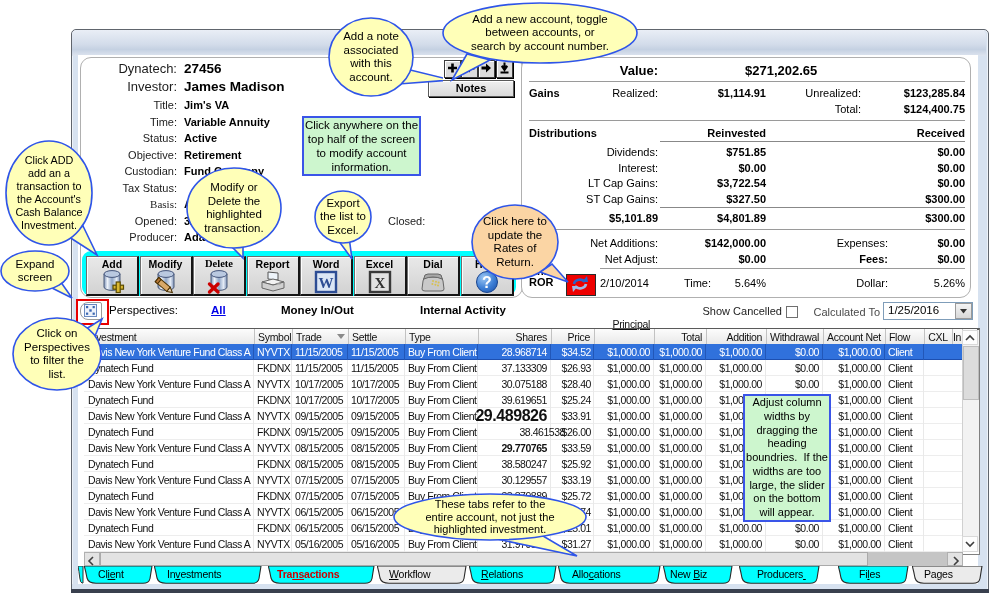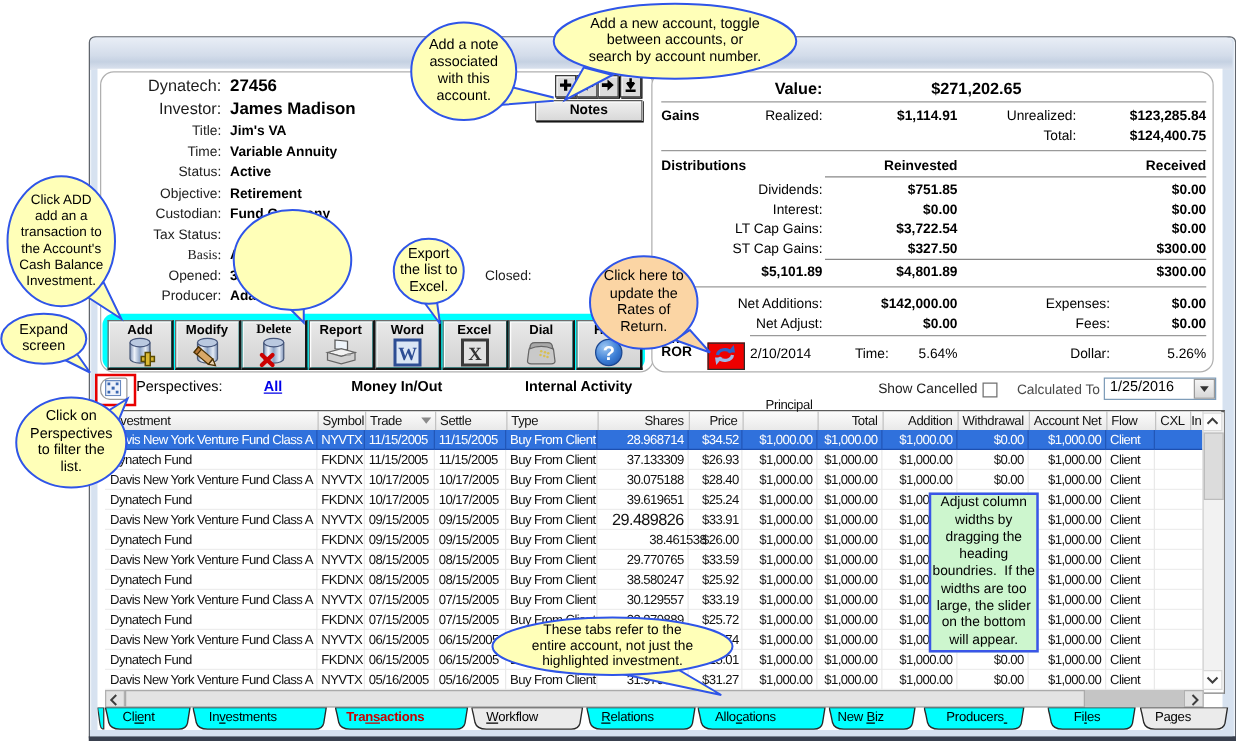--- a/index.html
+++ b/index.html
@@ -81,21 +81,21 @@
 <div class="ab" style="right:331px;top:212px;font-size:11px;font-weight:bold;color:#000;line-height:13px;white-space:nowrap;">$5,101.89</div>
 <div class="ab" style="right:223px;top:212px;font-size:11px;font-weight:bold;color:#000;line-height:13px;white-space:nowrap;">$4,801.89</div>
 <div class="ab" style="right:24px;top:212px;font-size:11px;font-weight:bold;color:#000;line-height:13px;white-space:nowrap;">$300.00</div>
 <div class="ab" style="left:529px;top:229px;width:436px;height:1px;background:#9a9a9a;"></div>
 <div class="ab" style="right:331px;top:237px;font-size:11px;font-weight:normal;color:#000;line-height:13px;white-space:nowrap;">Net Additions:</div>
 <div class="ab" style="right:223px;top:237px;font-size:11px;font-weight:bold;color:#000;line-height:13px;white-space:nowrap;">$142,000.00</div>
 <div class="ab" style="right:101px;top:237px;font-size:11px;font-weight:normal;color:#000;line-height:13px;white-space:nowrap;">Expenses:</div>
 <div class="ab" style="right:24px;top:237px;font-size:11px;font-weight:bold;color:#000;line-height:13px;white-space:nowrap;">$0.00</div>
 <div class="ab" style="right:331px;top:252.5px;font-size:11px;font-weight:normal;color:#000;line-height:13px;white-space:nowrap;">Net Adjust:</div>
 <div class="ab" style="right:223px;top:252.5px;font-size:11px;font-weight:bold;color:#000;line-height:13px;white-space:nowrap;">$0.00</div>
-<div class="ab" style="right:101px;top:252.5px;font-size:11px;font-weight:normal;color:#000;line-height:13px;white-space:nowrap;">Fees:</div>
+<div class="ab" style="right:101px;top:252.5px;font-size:11px;font-weight:bold;color:#000;line-height:13px;white-space:nowrap;">Fees:</div>
 <div class="ab" style="right:24px;top:252.5px;font-size:11px;font-weight:bold;color:#000;line-height:13px;white-space:nowrap;">$0.00</div>
 <div class="ab" style="left:600px;top:268px;width:365px;height:1px;background:#9a9a9a;"></div>
 <div class="ab" style="left:529px;top:265px;font-size:11px;font-weight:bold;color:#000;line-height:13px;white-space:nowrap;">Ann.</div>
 <div class="ab" style="left:529px;top:276px;font-size:11px;font-weight:bold;color:#000;line-height:13px;white-space:nowrap;">ROR</div>
 <div class="ab" style="left:566px;top:274px;width:28px;height:20px;background:#ee0000;border:1px solid #2a2a2a;">
 <svg width="26" height="18" viewBox="0 0 26 18" style="position:absolute;left:0;top:0;">
 <path d="M7 9 a6 5 0 0 1 11 -2" fill="none" stroke="#2b62c8" stroke-width="2.6"></path>
 <path d="M19 9 a6 5 0 0 1 -11 2" fill="none" stroke="#9db9e8" stroke-width="2.6"></path>
 <path d="M15 7 l6 0 -1 -6 z" fill="#2b62c8"></path>
 <path d="M11 11 l-6 0 1 6 z" fill="#9db9e8"></path>
@@ -254,21 +254,21 @@
 <div class="ab" style="left:296px;top:331px;font-size:10.5px;font-weight:normal;color:#111;line-height:12.5px;white-space:nowrap;letter-spacing:-0.3px;">Trade</div>
 <div class="ab" style="left:348px;top:329px;width:57px;height:15px;border-right:1px solid #c2c2c2;"></div>
 <div class="ab" style="left:352px;top:331px;font-size:10.5px;font-weight:normal;color:#111;line-height:12.5px;white-space:nowrap;letter-spacing:-0.3px;">Settle</div>
 <div class="ab" style="left:405px;top:329px;width:73px;height:15px;border-right:1px solid #c2c2c2;"></div>
 <div class="ab" style="left:409px;top:331px;font-size:10.5px;font-weight:normal;color:#111;line-height:12.5px;white-space:nowrap;letter-spacing:-0.3px;">Type</div>
 <div class="ab" style="left:478px;top:329px;width:73px;height:15px;border-right:1px solid #c2c2c2;"></div>
 <div class="ab" style="right:442px;top:331px;font-size:10.5px;font-weight:normal;color:#111;line-height:12.5px;white-space:nowrap;letter-spacing:-0.3px;">Shares</div>
 <div class="ab" style="left:551px;top:329px;width:43px;height:15px;border-right:1px solid #c2c2c2;"></div>
 <div class="ab" style="right:399px;top:331px;font-size:10.5px;font-weight:normal;color:#111;line-height:12.5px;white-space:nowrap;letter-spacing:-0.3px;">Price</div>
 <div class="ab" style="left:594px;top:329px;width:60px;height:15px;border-right:1px solid #c2c2c2;"></div>
-<div class="ab" style="right:339px;top:318px;font-size:10.5px;font-weight:normal;color:#111;line-height:12.5px;white-space:nowrap;letter-spacing:-0.3px;">Principal</div>
+<div class="ab" style="right:339px;top:318px;font-size:10.5px;font-weight:normal;color:#111;line-height:12.5px;white-space:nowrap;letter-spacing:-0.3px;text-decoration:underline;">Principal</div>
 <div class="ab" style="left:654px;top:329px;width:52px;height:15px;border-right:1px solid #c2c2c2;"></div>
 <div class="ab" style="right:287px;top:331px;font-size:10.5px;font-weight:normal;color:#111;line-height:12.5px;white-space:nowrap;letter-spacing:-0.3px;">Total</div>
 <div class="ab" style="left:706px;top:329px;width:60px;height:15px;border-right:1px solid #c2c2c2;"></div>
 <div class="ab" style="right:227px;top:331px;font-size:10.5px;font-weight:normal;color:#111;line-height:12.5px;white-space:nowrap;letter-spacing:-0.3px;">Addition</div>
 <div class="ab" style="left:766px;top:329px;width:57px;height:15px;border-right:1px solid #c2c2c2;"></div>
 <div class="ab" style="right:170px;top:331px;font-size:10.5px;font-weight:normal;color:#111;line-height:12.5px;white-space:nowrap;letter-spacing:-0.3px;">Withdrawal</div>
 <div class="ab" style="left:823px;top:329px;width:62px;height:15px;border-right:1px solid #c2c2c2;"></div>
 <div class="ab" style="right:108px;top:331px;font-size:10.5px;font-weight:normal;color:#111;line-height:12.5px;white-space:nowrap;letter-spacing:-0.3px;">Account Net</div>
 <div class="ab" style="left:885px;top:329px;width:39px;height:15px;border-right:1px solid #c2c2c2;"></div>
 <div class="ab" style="left:889px;top:331px;font-size:10.5px;font-weight:normal;color:#111;line-height:12.5px;white-space:nowrap;letter-spacing:-0.3px;">Flow</div>
@@ -399,21 +399,21 @@
 <div class="ab" style="left:705px;top:408px;width:1px;height:16px;background:#e9e9e9;"></div>
 <div class="ab" style="left:765px;top:408px;width:1px;height:16px;background:#e9e9e9;"></div>
 <div class="ab" style="left:822px;top:408px;width:1px;height:16px;background:#e9e9e9;"></div>
 <div class="ab" style="left:884px;top:408px;width:1px;height:16px;background:#e9e9e9;"></div>
 <div class="ab" style="left:923px;top:408px;width:1px;height:16px;background:#e9e9e9;"></div>
 <div class="ab" style="left:88px;top:410px;font-size:10.5px;font-weight:normal;color:#111;line-height:12.5px;white-space:nowrap;letter-spacing:-0.45px;">Davis New York Venture Fund Class A</div>
 <div class="ab" style="left:257px;top:410px;font-size:10.5px;font-weight:normal;color:#111;line-height:12.5px;white-space:nowrap;letter-spacing:-0.45px;">NYVTX</div>
 <div class="ab" style="left:295px;top:410px;font-size:10.5px;font-weight:normal;color:#111;line-height:12.5px;white-space:nowrap;letter-spacing:-0.45px;">09/15/2005</div>
 <div class="ab" style="left:351px;top:410px;font-size:10.5px;font-weight:normal;color:#111;line-height:12.5px;white-space:nowrap;letter-spacing:-0.45px;">09/15/2005</div>
 <div class="ab" style="left:408px;top:410px;font-size:10.5px;font-weight:normal;color:#111;line-height:12.5px;white-space:nowrap;letter-spacing:-0.45px;">Buy From Client</div>
-<div class="ab" style="right:442px;top:410px;font-size:13px;font-weight:normal;color:#111;line-height:12.5px;white-space:nowrap;letter-spacing:-0.45px;">29.489826</div>
+<div class="ab" style="right:442px;top:410px;font-size:16px;font-weight:bold;color:#111;line-height:12.5px;white-space:nowrap;letter-spacing:-0.45px;">29.489826</div>
 <div class="ab" style="right:398px;top:410px;font-size:10.5px;font-weight:normal;color:#111;line-height:12.5px;white-space:nowrap;letter-spacing:-0.45px;">$33.91</div>
 <div class="ab" style="right:339px;top:410px;font-size:10.5px;font-weight:normal;color:#111;line-height:12.5px;white-space:nowrap;letter-spacing:-0.45px;">$1,000.00</div>
 <div class="ab" style="right:287px;top:410px;font-size:10.5px;font-weight:normal;color:#111;line-height:12.5px;white-space:nowrap;letter-spacing:-0.45px;">$1,000.00</div>
 <div class="ab" style="right:227px;top:410px;font-size:10.5px;font-weight:normal;color:#111;line-height:12.5px;white-space:nowrap;letter-spacing:-0.45px;">$1,000.00</div>
 <div class="ab" style="right:170px;top:410px;font-size:10.5px;font-weight:normal;color:#111;line-height:12.5px;white-space:nowrap;letter-spacing:-0.45px;">$0.00</div>
 <div class="ab" style="right:108px;top:410px;font-size:10.5px;font-weight:normal;color:#111;line-height:12.5px;white-space:nowrap;letter-spacing:-0.45px;">$1,000.00</div>
 <div class="ab" style="left:888px;top:410px;font-size:10.5px;font-weight:normal;color:#111;line-height:12.5px;white-space:nowrap;letter-spacing:-0.45px;">Client</div>
 <div class="ab" style="left:84px;top:424px;width:878px;height:16px;background:#fff;border-bottom:1px solid #ededed;box-sizing:border-box;"></div>
 <div class="ab" style="left:253px;top:424px;width:1px;height:16px;background:#e9e9e9;"></div>
 <div class="ab" style="left:291px;top:424px;width:1px;height:16px;background:#e9e9e9;"></div>
@@ -453,21 +453,21 @@
 <div class="ab" style="left:705px;top:440px;width:1px;height:16px;background:#e9e9e9;"></div>
 <div class="ab" style="left:765px;top:440px;width:1px;height:16px;background:#e9e9e9;"></div>
 <div class="ab" style="left:822px;top:440px;width:1px;height:16px;background:#e9e9e9;"></div>
 <div class="ab" style="left:884px;top:440px;width:1px;height:16px;background:#e9e9e9;"></div>
 <div class="ab" style="left:923px;top:440px;width:1px;height:16px;background:#e9e9e9;"></div>
 <div class="ab" style="left:88px;top:442px;font-size:10.5px;font-weight:normal;color:#111;line-height:12.5px;white-space:nowrap;letter-spacing:-0.45px;">Davis New York Venture Fund Class A</div>
 <div class="ab" style="left:257px;top:442px;font-size:10.5px;font-weight:normal;color:#111;line-height:12.5px;white-space:nowrap;letter-spacing:-0.45px;">NYVTX</div>
 <div class="ab" style="left:295px;top:442px;font-size:10.5px;font-weight:normal;color:#111;line-height:12.5px;white-space:nowrap;letter-spacing:-0.45px;">08/15/2005</div>
 <div class="ab" style="left:351px;top:442px;font-size:10.5px;font-weight:normal;color:#111;line-height:12.5px;white-space:nowrap;letter-spacing:-0.45px;">08/15/2005</div>
 <div class="ab" style="left:408px;top:442px;font-size:10.5px;font-weight:normal;color:#111;line-height:12.5px;white-space:nowrap;letter-spacing:-0.45px;">Buy From Client</div>
-<div class="ab" style="right:442px;top:442px;font-size:10.5px;font-weight:normal;color:#111;line-height:12.5px;white-space:nowrap;letter-spacing:-0.45px;">29.770765</div>
+<div class="ab" style="right:442px;top:442px;font-size:10.5px;font-weight:bold;color:#111;line-height:12.5px;white-space:nowrap;letter-spacing:-0.45px;">29.770765</div>
 <div class="ab" style="right:398px;top:442px;font-size:10.5px;font-weight:normal;color:#111;line-height:12.5px;white-space:nowrap;letter-spacing:-0.45px;">$33.59</div>
 <div class="ab" style="right:339px;top:442px;font-size:10.5px;font-weight:normal;color:#111;line-height:12.5px;white-space:nowrap;letter-spacing:-0.45px;">$1,000.00</div>
 <div class="ab" style="right:287px;top:442px;font-size:10.5px;font-weight:normal;color:#111;line-height:12.5px;white-space:nowrap;letter-spacing:-0.45px;">$1,000.00</div>
 <div class="ab" style="right:227px;top:442px;font-size:10.5px;font-weight:normal;color:#111;line-height:12.5px;white-space:nowrap;letter-spacing:-0.45px;">$1,000.00</div>
 <div class="ab" style="right:170px;top:442px;font-size:10.5px;font-weight:normal;color:#111;line-height:12.5px;white-space:nowrap;letter-spacing:-0.45px;">$0.00</div>
 <div class="ab" style="right:108px;top:442px;font-size:10.5px;font-weight:normal;color:#111;line-height:12.5px;white-space:nowrap;letter-spacing:-0.45px;">$1,000.00</div>
 <div class="ab" style="left:888px;top:442px;font-size:10.5px;font-weight:normal;color:#111;line-height:12.5px;white-space:nowrap;letter-spacing:-0.45px;">Client</div>
 <div class="ab" style="left:84px;top:456px;width:878px;height:16px;background:#fff;border-bottom:1px solid #ededed;box-sizing:border-box;"></div>
 <div class="ab" style="left:253px;top:456px;width:1px;height:16px;background:#e9e9e9;"></div>
 <div class="ab" style="left:291px;top:456px;width:1px;height:16px;background:#e9e9e9;"></div>
@@ -683,20 +683,21 @@
 <div class="ab" style="left:757px;top:568px;font-size:10.5px;line-height:13px;font-weight:normal;color:#000;letter-spacing:-0.2px;white-space:nowrap;">Producers<u>&nbsp;</u></div>
 <svg class="ab" style="left:838px;top:566px;" width="71" height="19" viewBox="0 0 71 19">
       <path d="M0,0 L70,0 L68,12.5 Q67,17.3 61,17.3 L12,17.3 Q4.5,17.3 3,12 Q1.8,5.5 0.3,0 Z" fill="#00ffff" stroke="#2a2a2a" stroke-width="1.1"></path>
     </svg>
 <div class="ab" style="left:859px;top:568px;font-size:10.5px;line-height:13px;font-weight:normal;color:#000;letter-spacing:-0.2px;white-space:nowrap;">Fi<u>l</u>es</div>
 <svg class="ab" style="left:912px;top:566px;" width="71" height="19" viewBox="0 0 71 19">
       <path d="M0,0 L70,0 L68,12.5 Q67,17.3 61,17.3 L12,17.3 Q4.5,17.3 3,12 Q1.8,5.5 0.3,0 Z" fill="#ebebeb" stroke="#2a2a2a" stroke-width="1.1"></path>
     </svg>
 <div class="ab" style="left:924px;top:568px;font-size:10.5px;line-height:13px;font-weight:normal;color:#000;letter-spacing:-0.2px;white-space:nowrap;">Pa<u>g</u>es</div>
 <div class="ab" style="left:72px;top:584px;width:914px;height:5px;background:#d7e2f0;"></div>
+<div class="ab" style="left:302px;top:116px;width:119px;height:60px;background:#cdf6ce;border:2px solid #3a55e8;box-sizing:border-box;display:flex;align-items:center;justify-content:center;text-align:center;font-size:11.5px;line-height:14px;color:#000;">Click anywhere on the<br>top half of the screen<br>to modify account<br>information.</div>
 <div class="ab" style="left:743px;top:394px;width:88px;height:128px;background:#cdf6ce;border:2px solid #3a55e8;box-sizing:border-box;display:flex;align-items:center;justify-content:center;text-align:center;font-size:11px;line-height:13.7px;color:#000;">Adjust column<br>widths by<br>dragging the<br>heading<br>boundries.&nbsp; If the<br>widths are too<br>large, the slider<br>on the bottom<br>will appear.</div>
 <svg class="ab" style="left:299px;top:-12px;" width="144" height="138" viewBox="0 0 144 138">
 <polygon points="99,79 152,92 100,96" fill="#ffffb8" stroke="#2f55e8" stroke-width="1.6"></polygon>
 <ellipse cx="72" cy="69" rx="42" ry="39" fill="#ffffb8" stroke="#2f55e8" stroke-width="1.6"></ellipse>
 </svg>
 <div class="ab" style="left:329px;top:18px;width:84px;height:78px;display:flex;align-items:center;justify-content:center;text-align:center;font-size:11.5px;line-height:13.5px;color:#000;">Add a note<br>associated<br>with this<br>account.</div>
 <svg class="ab" style="left:413px;top:-27px;" width="254" height="120" viewBox="0 0 254 120">
 <polygon points="54,81 39,107 77,87" fill="#ffffb8" stroke="#2f55e8" stroke-width="1.6"></polygon>
 <ellipse cx="127" cy="60" rx="97" ry="30" fill="#ffffb8" stroke="#2f55e8" stroke-width="1.6"></ellipse>
 </svg>
@@ -713,20 +714,21 @@
 <div class="ab" style="left:1px;top:251px;width:68px;height:40px;display:flex;align-items:center;justify-content:center;text-align:center;font-size:11.5px;line-height:13.5px;color:#000;">Expand<br>screen</div>
 <svg class="ab" style="left:-17px;top:288px;" width="148" height="132" viewBox="0 0 148 132">
 <polygon points="103,41 119,31 112,48" fill="#ffffb8" stroke="#2f55e8" stroke-width="1.6"></polygon>
 <ellipse cx="74" cy="66" rx="44" ry="36" fill="#ffffb8" stroke="#2f55e8" stroke-width="1.6"></ellipse>
 </svg>
 <div class="ab" style="left:13px;top:318px;width:88px;height:72px;display:flex;align-items:center;justify-content:center;text-align:center;font-size:11.5px;line-height:13.5px;color:#000;">Click on<br>Perspectives<br>to filter the<br>list.</div>
 <svg class="ab" style="left:157px;top:138px;" width="154" height="140" viewBox="0 0 154 140">
 <polygon points="72,106 86,120 86,103" fill="#ffffb8" stroke="#2f55e8" stroke-width="1.6"></polygon>
 <ellipse cx="77" cy="70" rx="47" ry="40" fill="#ffffb8" stroke="#2f55e8" stroke-width="1.6"></ellipse>
 </svg>
+<div class="ab" style="left:187px;top:168px;width:94px;height:80px;display:flex;align-items:center;justify-content:center;text-align:center;font-size:11.5px;line-height:13.5px;color:#000;">Modify or<br>Delete the<br>highlighted<br>transaction.</div>
 <svg class="ab" style="left:285px;top:161px;" width="116" height="112" viewBox="0 0 116 112">
 <polygon points="53,79 67,98 64,76" fill="#ffffb8" stroke="#2f55e8" stroke-width="1.6"></polygon>
 <ellipse cx="58" cy="56" rx="28" ry="26" fill="#ffffb8" stroke="#2f55e8" stroke-width="1.6"></ellipse>
 </svg>
 <div class="ab" style="left:315px;top:191px;width:56px;height:52px;display:flex;align-items:center;justify-content:center;text-align:center;font-size:11.5px;line-height:13.5px;color:#000;">Export<br>the list to<br>Excel.</div>
 <svg class="ab" style="left:442px;top:175px;" width="146" height="134" viewBox="0 0 146 134">
 <polygon points="98,97 126,107 110,89" fill="#fbd5a4" stroke="#2f55e8" stroke-width="1.6"></polygon>
 <ellipse cx="73" cy="67" rx="43" ry="37" fill="#fbd5a4" stroke="#2f55e8" stroke-width="1.6"></ellipse>
 </svg>
 <div class="ab" style="left:472px;top:205px;width:86px;height:74px;display:flex;align-items:center;justify-content:center;text-align:center;font-size:11.5px;line-height:13.5px;color:#000;">Click here to<br>update the<br>Rates of<br>Return.</div>

